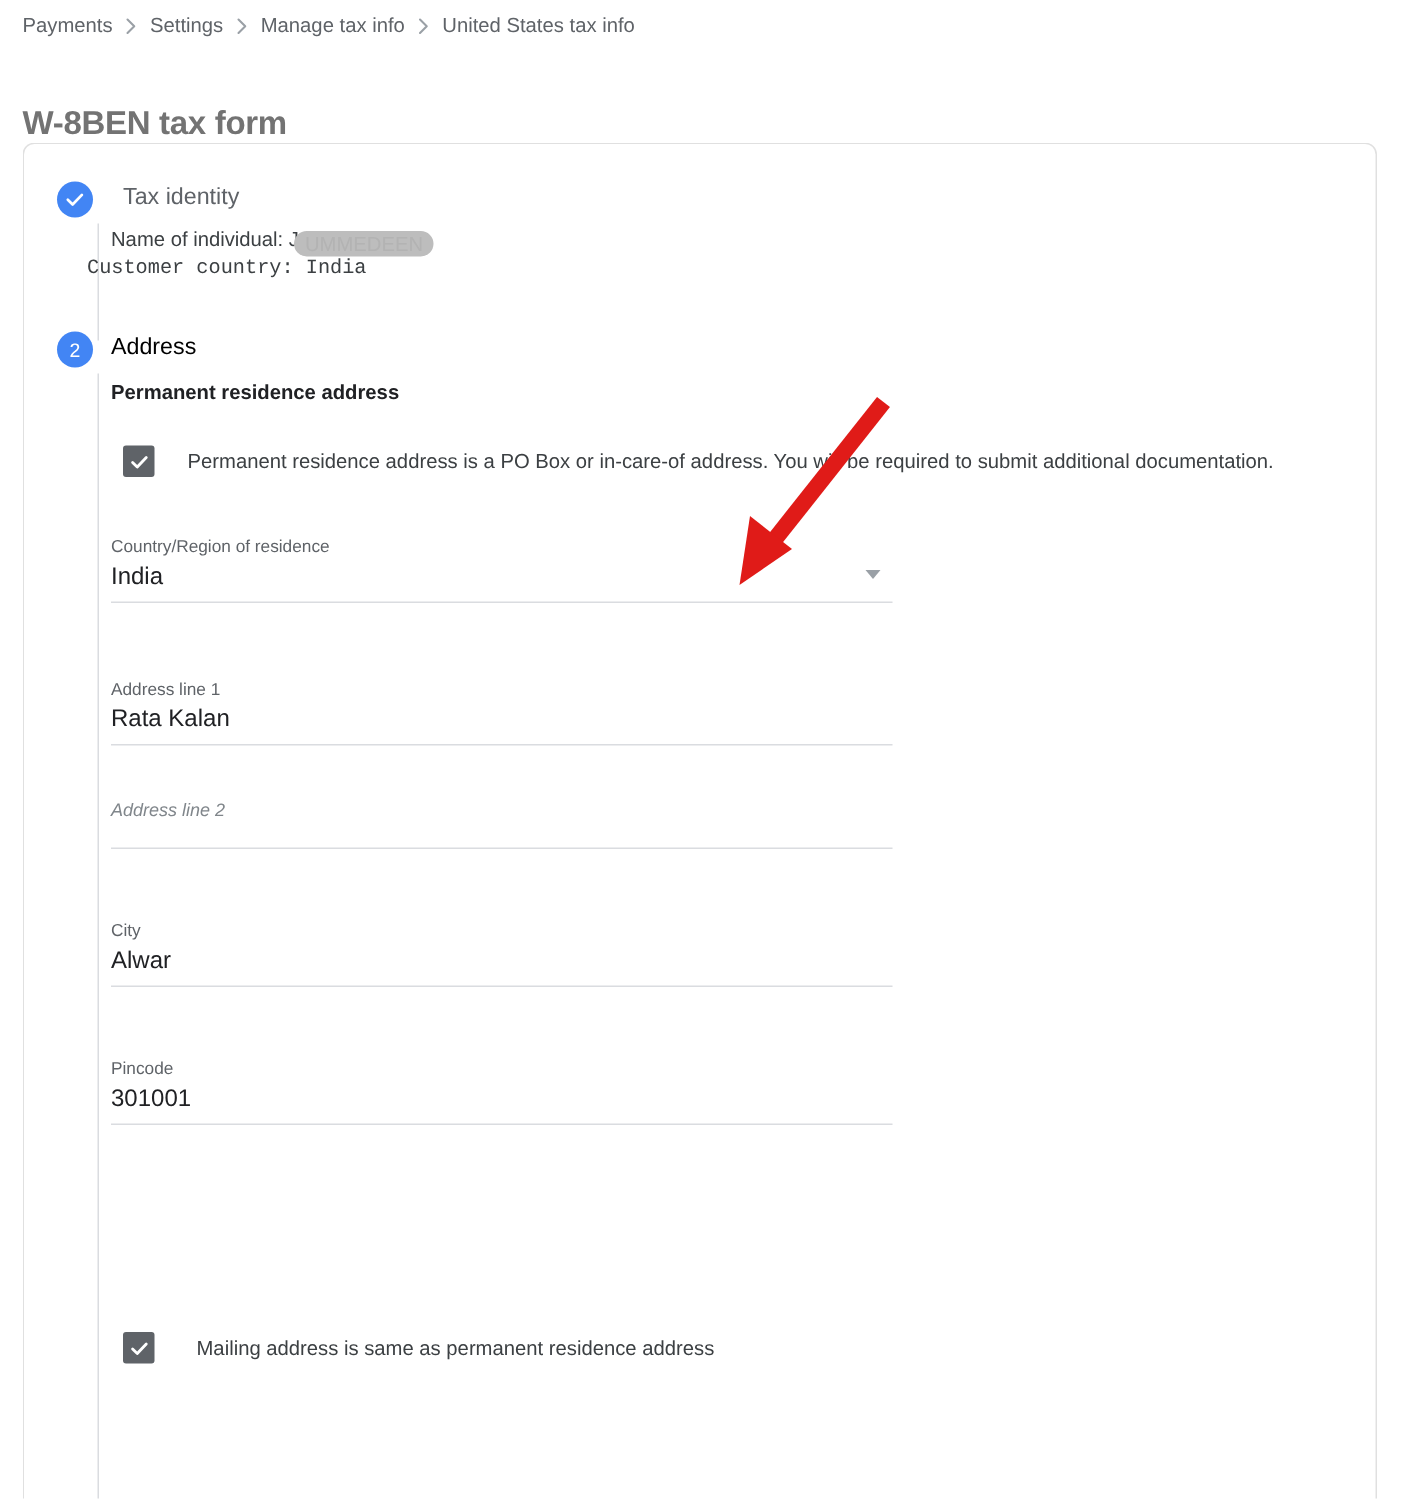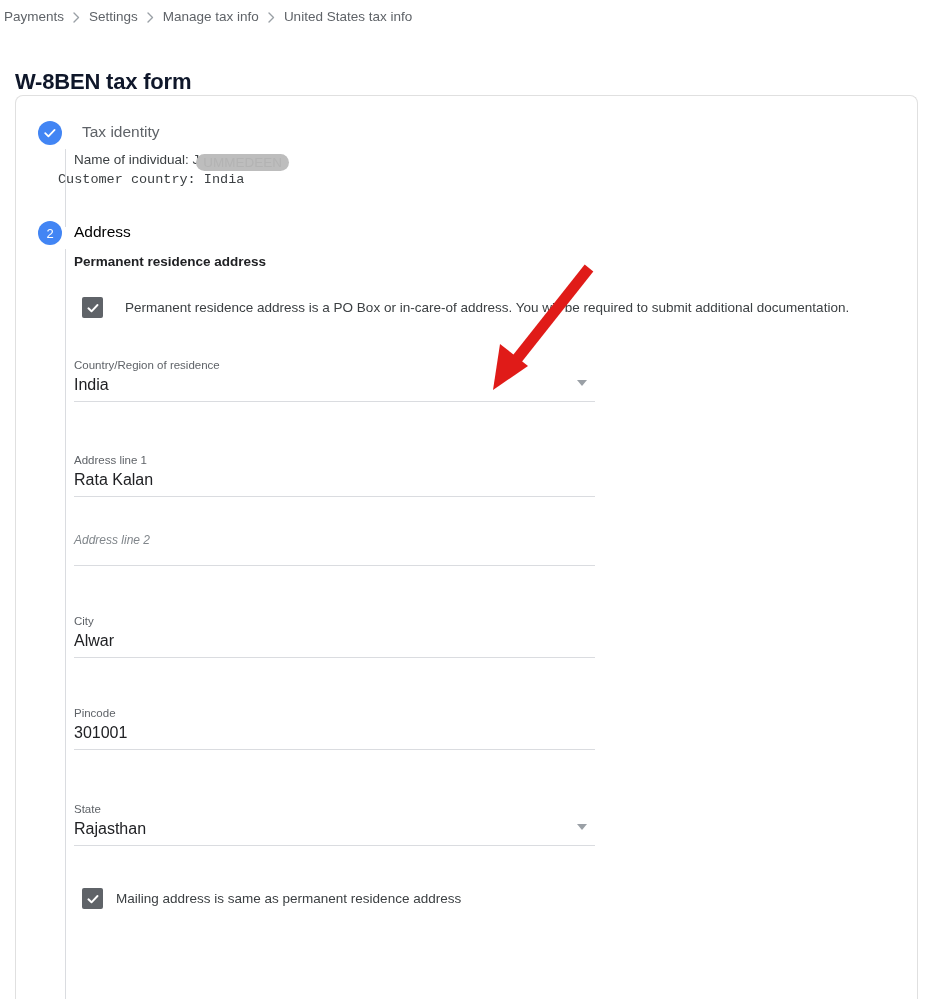--- a/index.html
+++ b/index.html
@@ -14,21 +14,21 @@
     font-family: "Liberation Sans", sans-serif;
     color: #202124;
     -webkit-font-smoothing: antialiased;
     overflow: hidden;
     position: relative;
   }
 
   
   .breadcrumb {
     position: absolute;
-    left: 4px;
+    left: 15px;
     top: 8px;
     display: flex;
     align-items: center;
     font-size: 13.5px;
     color: #5f6368;
     line-height: 18px;
   }
   .crumb {
     color: #5f6368;
     text-decoration: none;
@@ -42,21 +42,21 @@
   }
   .crumb-sep svg { display: block; }
 
   
   .page-title {
     position: absolute;
     left: 15px;
     top: 53px;
     font-size: 22px;
     font-weight: bold;
-    color: #0f172a;
+    color: #737373;
     letter-spacing: -0.2px;
     line-height: 28px;
   }
 
   
   .card {
     position: absolute;
     left: 15px;
     top: 95px;
     width: 903px;
@@ -292,34 +292,28 @@
     <span class="field-value">Alwar</span>
     <span class="field-underline"></span>
   </div>
 
   <div class="field" style="left:58px; top:610px;">
     <span class="field-label">Pincode</span>
     <span class="field-value">301001</span>
     <span class="field-underline"></span>
   </div>
 
-  <div class="field" style="left:58px; top:706px;">
-    <span class="field-label">State</span>
-    <span class="field-value">Rajasthan</span>
-    <span class="field-arrow"></span>
-    <span class="field-underline"></span>
-  </div>
 
   <div class="cbox-row" style="left:66px; top:792px;">
     <span class="cbox">
       <svg width="14" height="14" viewBox="0 0 14 14">
           <path d="M2.4 7.3 L5.5 10.3 L11.5 4.0" fill="none" stroke="#ffffff" stroke-width="1.9" stroke-linecap="round" stroke-linejoin="round"></path>
         </svg>
     </span>
-    <span class="cbox-label" style="margin-left:13px;">Mailing address is same as permanent residence address</span>
+    <span class="cbox-label" style="margin-left:28px;">Mailing address is same as permanent residence address</span>
   </div>
 
 </div>
 
 <svg class="annotation-arrow" viewBox="0 0 130 140">
   <path d="M109 8 L33 104" stroke="#e01b18" stroke-width="11" stroke-linecap="butt"></path>
   <path d="M13 130 L20 84 L48 106 Z" fill="#e01b18"></path>
 </svg>
 
 </body></html>

